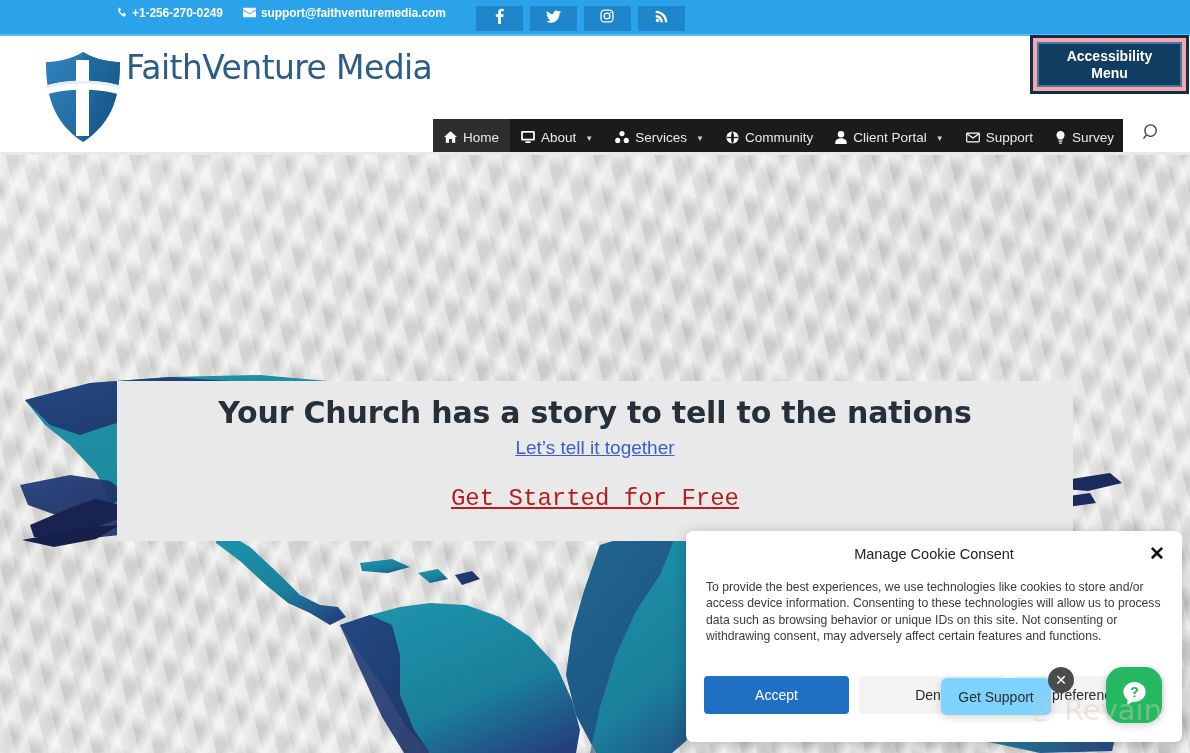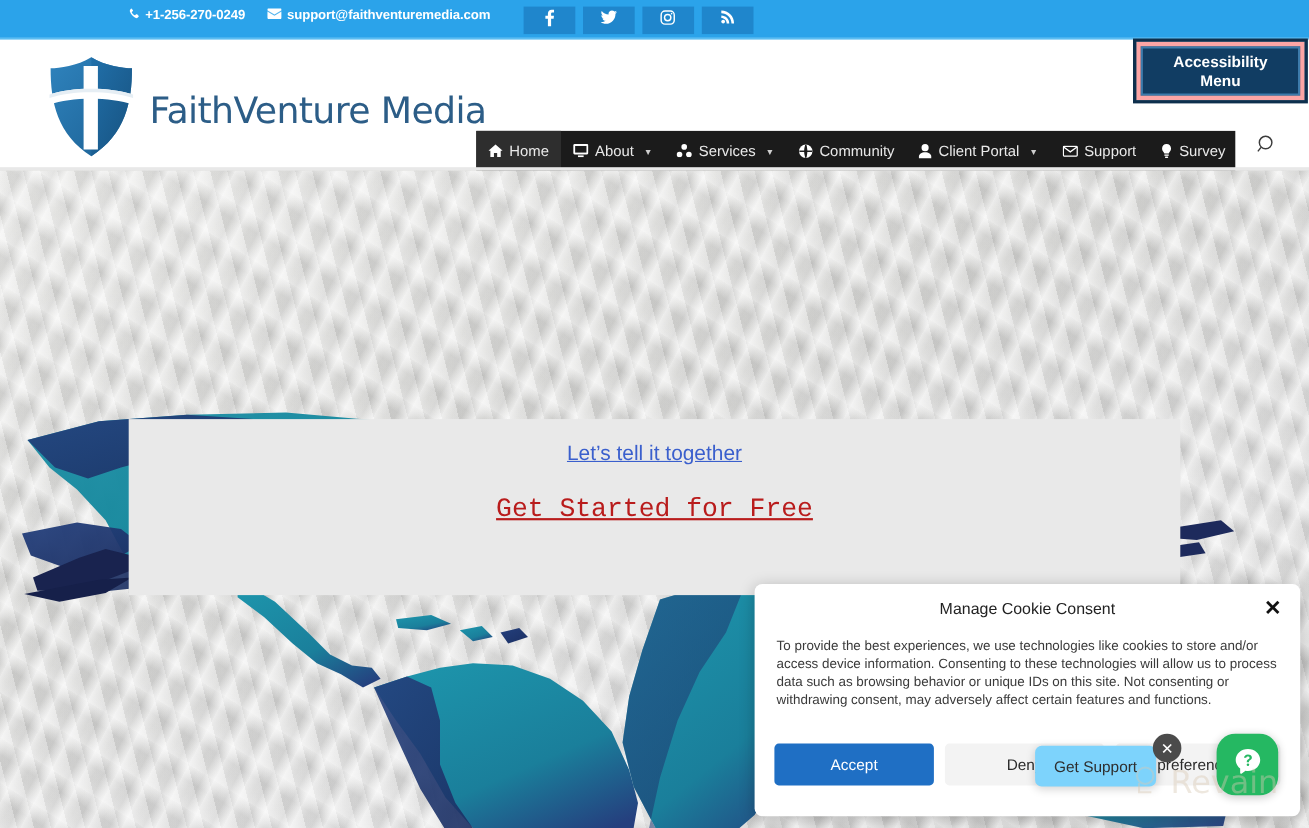--- a/index.html
+++ b/index.html
@@ -38,21 +38,21 @@
     background:#5bbdf2;
   }
 
   
   .header {
     position:absolute; left:0; top:36px; width:1190px; height:119px;
     background:#ffffff;
   }
   .logo {
     position:absolute; left:40px; top:12px;
-    display:flex; align-items:center; gap:10px;
+    display:flex; align-items:flex-start; 
   }
   .logo-text {
     font-size:33px; color:#2c5d87; font-weight:400;
     letter-spacing:-0.6px;
     font-family:"DejaVu Sans", sans-serif;
   }
 
   
   .access-btn {
     position:absolute; right:4px; top:2px;
@@ -454,20 +454,21 @@
 
     <path d="M30 370 L72 352 L96 344 L120 350 L118 364 L92 374 L60 382 L34 382 Z" fill="#19234f"></path>
     <path d="M22 385 L90 372 L120 370 L96 384 L54 392 Z" fill="#16204a"></path>
 
     <path d="M1065 325 L1110 318 L1122 328 L1088 336 L1064 334 Z" fill="#1d2a5c"></path>
     <path d="M1062 342 L1090 338 L1096 348 L1068 352 Z" fill="#1d2a5c"></path>
     <path d="M1046 390 L1078 382 L1084 398 L1052 404 Z" fill="#1d2a5c"></path>
   </svg>
 
   <div class="hero-card">
+    <div class="hero-title">Your Church has a story to tell to the nations</div>
     <a class="hero-link1">Let’s tell it together</a>
     <a class="hero-link2">Get Started for Free</a>
   </div>
 </div>
 
 <div class="cookie">
   <div class="cookie-head">
     <div class="cookie-title">Manage Cookie Consent</div>
     <div class="cookie-close">✕</div>
   </div>

